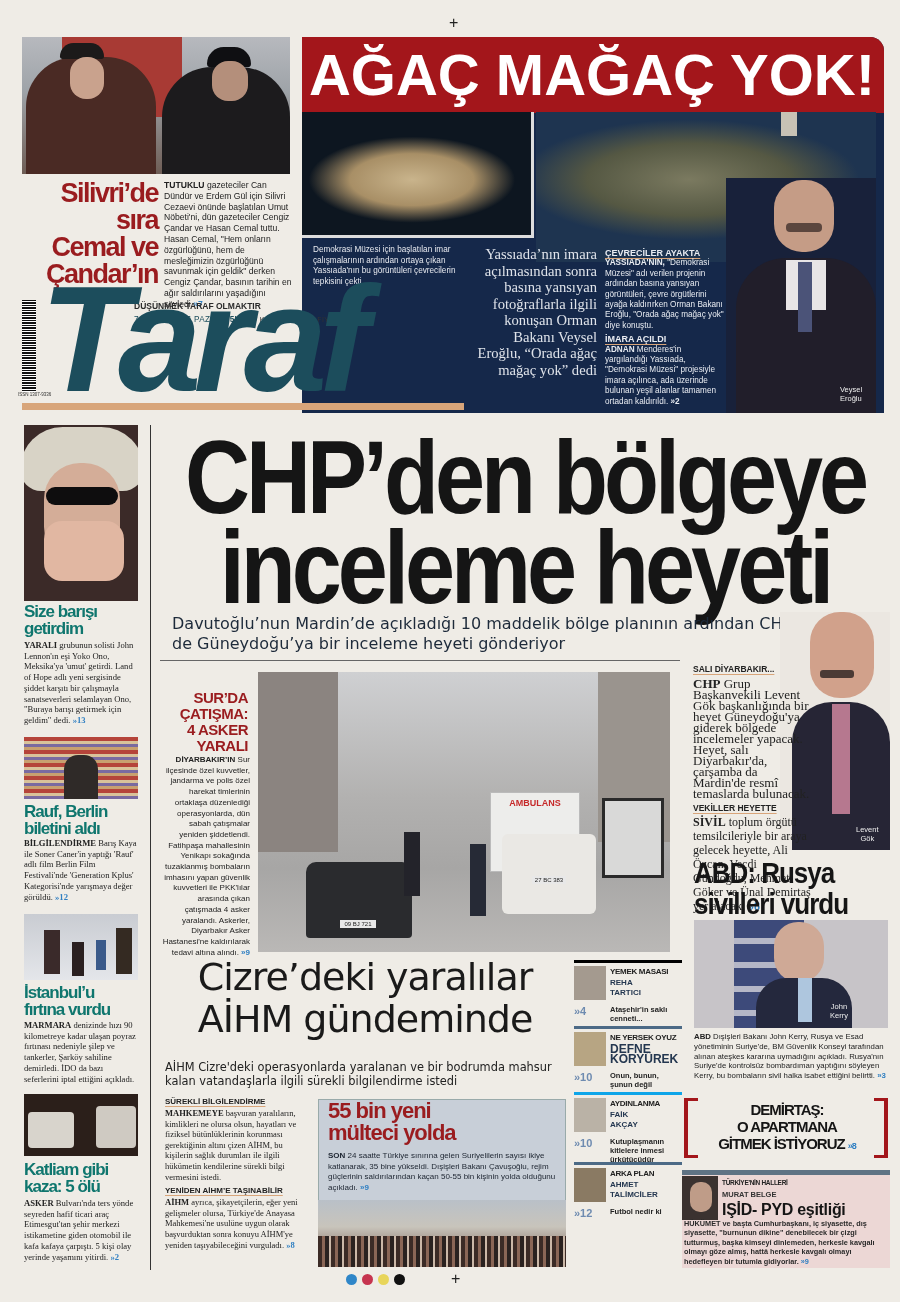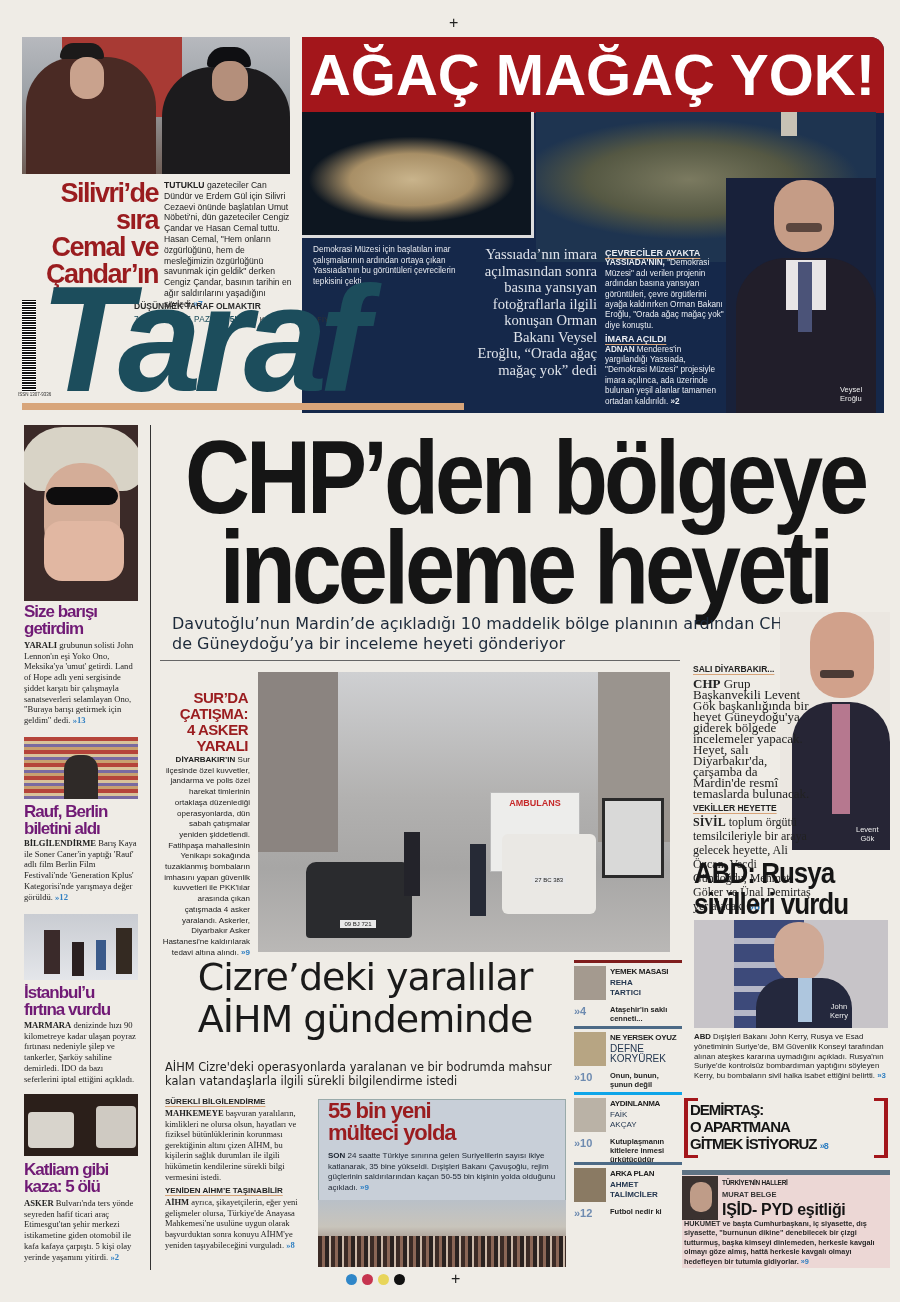--- a/index.html
+++ b/index.html
@@ -3,21 +3,21 @@
 <meta charset="utf-8">
 <style>
 *{box-sizing:border-box;margin:0;padding:0}
 body{width:900px;height:1302px;background:#efece6;font-family:"Liberation Sans",sans-serif;position:relative;overflow:hidden;color:#222}
 .abs{position:absolute}
 .serif{font-family:"Liberation Serif","DejaVu Serif",serif}
 .cond{font-family:"Liberation Sans",sans-serif;font-weight:bold;letter-spacing:-1px}
 .photo{position:absolute;overflow:hidden}
 .red{color:#9a1c1f}
 .teal{color:#1c4d5c}
-.teal2{color:#701a75}
+.teal2{color:#0f766e}
 .body-txt{font-size:9.4px;line-height:11.4px}
 .ref{color:#2f7fc2;font-weight:bold}
 .divider-v{position:absolute;background:#222;width:1px}
 .mark{position:absolute;color:#222;font-size:16px}
 .subhead{font-weight:bold;font-size:9px;text-decoration:underline;text-underline-offset:2px}
 .col-head{font-weight:bold;font-size:8px;letter-spacing:-0.3px}
 </style>
 </head>
 <body>
 
@@ -195,44 +195,44 @@
     <div>mülteci yolda</div>
 </div>
 <div class="abs" style="left:328px;top:1151px;width:234px;font-size:8px;line-height:10.5px;color:#1c2430">
   <b>SON</b><span> 24 saatte Türkiye sınırına gelen Suriyelilerin sayısı ikiye katlanarak, 35 bine yükseldi. Dışişleri Bakanı Çavuşoğlu, rejim güçlerinin saldırılarından kaçan 50-55 bin kişinin yolda olduğunu açıkladı.</span> <span class="ref">»9</span>
 </div>
 <div class="photo" style="left:318px;top:1200px;width:248px;height:67px;background:linear-gradient(180deg,#b9c0c8 0%,#c8c4bb 40%,#6a4e42 100%)">
   <div class="abs" style="left:0;top:36px;width:248px;height:31px;background:repeating-linear-gradient(90deg,#3b2b26 0 4px,#8a6656 4px 7px,#2a2220 7px 11px,#cbb8a8 11px 13px)"></div>
 </div>
 
 <div class="abs" style="left:574px;top:960px;width:108px">
-  <div style="position:relative;height:66px;border-top:3px solid #7f1d1d">
+  <div style="position:relative;height:66px;border-top:3px solid #000000">
     <div class="abs" style="left:0;top:3px;width:32px;height:34px;background:#a49a8f"></div>
     <div class="abs col-head" style="left:36px;top:4px">YEMEK MASASI</div>
     <div class="abs" style="left:36px;top:15px;font-size:8px;font-weight:bold;color:#243750;line-height:10px">
         <div>REHA</div>
         <div>TARTICI</div>
       </div>
     <div class="abs ref" style="left:0;top:42px;font-size:11px;color:#6e8bb0">»4</div>
     <div class="abs" style="left:36px;top:42px;font-size:7.5px;font-weight:bold;line-height:9px;width:70px">Ataşehir'in saklı cenneti...</div>
   </div>
   <div style="position:relative;height:66px;border-top:3px solid #4c6a86">
     <div class="abs" style="left:0;top:3px;width:32px;height:34px;background:#b7a583"></div>
     <div class="abs col-head" style="left:36px;top:4px">NE YERSEK OYUZ</div>
-    <div class="abs" style="left:36px;top:15px;font-size:10px;font-weight:normal;color:#243750;line-height:10px">
+    <div class="abs" style="left:36px;top:15px;font-size:12px;font-weight:bold;color:#243750;line-height:10px">
         <div>DEFNE</div>
         <div>KORYÜREK</div>
       </div>
     <div class="abs ref" style="left:0;top:42px;font-size:11px;color:#6e8bb0">»10</div>
     <div class="abs" style="left:36px;top:42px;font-size:7.5px;font-weight:bold;line-height:9px;width:70px">Onun, bunun, şunun değil</div>
   </div>
   <div style="position:relative;height:70px;border-top:3px solid #0ea5e9">
     <div class="abs" style="left:0;top:3px;width:32px;height:34px;background:#bab2a6"></div>
     <div class="abs col-head" style="left:36px;top:4px">AYDINLANMA</div>
-    <div class="abs" style="left:36px;top:15px;font-size:8px;font-weight:normal;color:#243750;line-height:10px">
+    <div class="abs" style="left:36px;top:15px;font-size:8px;font-weight:bold;color:#243750;line-height:10px">
         <div>FAİK</div>
         <div>AKÇAY</div>
       </div>
     <div class="abs ref" style="left:0;top:42px;font-size:11px;color:#6e8bb0">»10</div>
     <div class="abs" style="left:36px;top:42px;font-size:7.5px;font-weight:bold;line-height:9px;width:70px">Kutuplaşmanın kitlelere inmesi ürkütücüdür</div>
   </div>
   <div style="position:relative;height:66px;border-top:3px solid #4c6a86">
     <div class="abs" style="left:0;top:3px;width:32px;height:34px;background:#8a7a63"></div>
     <div class="abs col-head" style="left:36px;top:4px">ARKA PLAN</div>
     <div class="abs" style="left:36px;top:15px;font-size:8px;font-weight:bold;color:#243750;line-height:10px">
@@ -261,21 +261,21 @@
 <div class="abs" style="left:694px;top:1032px;width:194px;font-size:7.8px;line-height:9.8px">
   <b>ABD</b><span> Dışişleri Bakanı John Kerry, Rusya ve Esad yönetiminin Suriye'de, BM Güvenlik Konseyi tarafından alınan ateşkes kararına uymadığını açıkladı. Rusya'nın Suriye'de kontrolsüz bombardıman yaptığını söyleyen Kerry, bu bombaların sivil halka isabet ettiğini belirtti.</span> <span class="ref">»3</span>
 </div>
 
 <div class="abs" style="left:684px;top:1098px;width:204px;height:60px;border-left:4px solid #a3161b;border-right:4px solid #a3161b">
   <div class="abs" style="left:0;top:0;width:10px;height:3px;background:#a3161b"></div>
   <div class="abs" style="left:0;bottom:0;width:10px;height:3px;background:#a3161b"></div>
   <div class="abs" style="right:0;top:0;width:10px;height:3px;background:#a3161b"></div>
   <div class="abs" style="right:0;bottom:0;width:10px;height:3px;background:#a3161b"></div>
 </div>
-<div class="abs cond" style="left:690px;top:1101px;width:194px;font-size:15px;line-height:17px;color:#151515">
+<div class="abs cond" style="left:690px;top:1101px;width:194px;text-align:center;font-size:15px;line-height:17px;color:#151515">
   <div>DEMİRTAŞ:</div>
     <div>O APARTMANA</div>
     <div><span>GİTMEK İSTİYORUZ</span> <span class="ref" style="font-size:9px">»8</span></div>
 </div>
 
 <div class="abs" style="left:682px;top:1170px;width:208px;height:98px;background:#ecd7d5;border-top:5px solid #5f7384"></div>
 <div class="photo" style="left:682px;top:1176px;width:36px;height:44px;background:#3b3230">
   <div class="abs" style="left:8px;top:6px;width:22px;height:30px;border-radius:10px;background:#bf9c88"></div>
 </div>
 <div class="abs col-head" style="left:722px;top:1179px;font-size:6.5px">TÜRKİYE'NİN HALLERİ</div>

